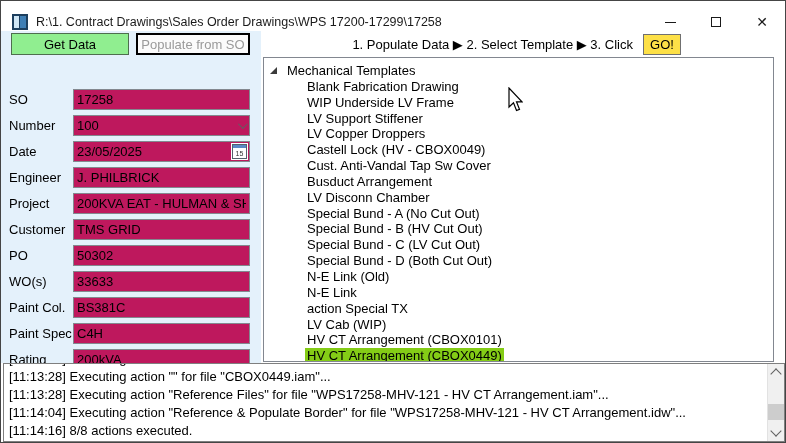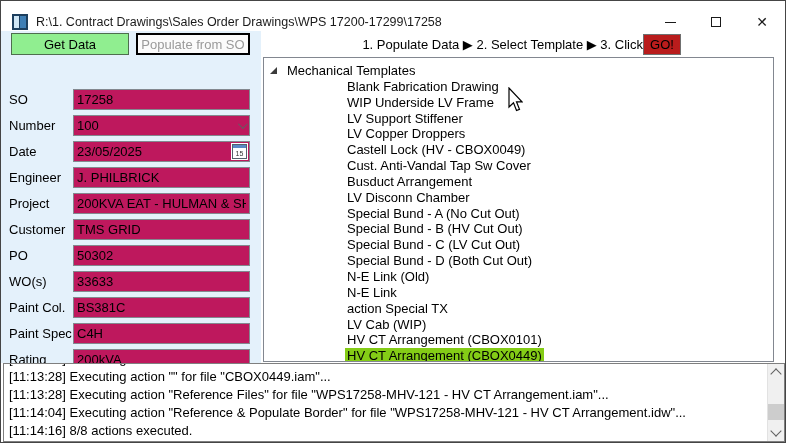--- a/index.html
+++ b/index.html
@@ -29,31 +29,31 @@
   .form-row { position:absolute; left:0; width:260px; height:21px; }
   .form-label { position:absolute; left:8px; top:0; height:21px; line-height:21px; font-size:13px; color:#000; }
   .tb { position:absolute; left:72px; top:0; width:177px; height:21px; border:1px solid #83888F; background:#be185d; font-family:"Liberation Sans","DejaVu Sans",sans-serif; font-size:13px; color:#000; padding:0 3px; outline:none; }
   .combo-chevron { position:absolute; right:6px; top:7px; width:7px; height:7px; border-right:1.5px solid #606060; border-bottom:1.5px solid #606060; transform:rotate(45deg) translateY(-2px); }
   .cal-btn { position:absolute; right:2px; top:2px; width:17px; height:17px; background:#fff; display:flex; flex-direction:column; cursor:default; }
   .cal-icon { width:15px; height:15px; margin:1px; border:1px solid #55606b; background:#fff; position:relative; }
   .cal-icon::before { content:""; position:absolute; left:0; top:0; right:0; height:3px; background:#5B87C5; }
   .cal-num { position:absolute; left:0; right:0; top:4px; text-align:center; font-size:7px; color:#333; line-height:9px; }
 
   
-  .steps-bar { position:absolute; left:260px; top:30px; width:526px; height:26px; background:#fff; display:flex; align-items:center; justify-content:flex-end; padding-right:106px; }
+  .steps-bar { position:absolute; left:260px; top:30px; width:526px; height:26px; background:#fff; display:flex; align-items:center; justify-content:flex-end; padding-right:106px; gap:10px; }
   .steps-text { font-size:13px; color:#000; white-space:nowrap; }
-  .btn-go { width:38px; height:21px; background:#b91c1c; border:1px solid #707070; font-size:13px; color:#000; display:flex; align-items:center; justify-content:center; cursor:default; }
+  .btn-go { width:38px; height:21px; background:#fde047; border:1px solid #707070; font-size:13px; color:#000; display:flex; align-items:center; justify-content:center; cursor:default; }
 
   
   .tree-panel { position:absolute; left:262px; top:56px; width:511px; height:305px; background:#fff; border:1px solid #828790; overflow:hidden; }
   .tree-content { position:absolute; left:0; top:5px; width:100%; line-height:15.85px; font-size:13px; color:#000; }
   .tree-root-row { padding-left:23px; position:relative; cursor:default; }
   .expander { position:absolute; left:6px; top:4px; width:0; height:0; border-bottom:7px solid #3b3b3b; border-left:7px solid transparent; }
   .tree-item { padding-left:41px; cursor:default; white-space:nowrap; }
-  .tree-item .lbl { display:inline-block; padding:0 2px;margin-left:40px; }
+  .tree-item .lbl { display:inline-block; padding:0 2px; }
   .tree-item.selected .lbl { background:#84cc16; }
 
   
   .log-panel { position:absolute; left:2px; top:362px; width:782px; height:79px; background:#fff; border:1px solid #7f7f7f; overflow:hidden; }
   .log-lines { position:absolute; left:0; top:0; right:18px; margin-top:-14px; padding-left:5px; font-size:13px; line-height:18px; color:#000; white-space:nowrap; }
   .scrollbar { position:absolute; top:0; right:0; bottom:0; width:17px; background:#F0F0F0; border-left:1px solid #e2e2e2; }
   .sb-arrow { position:absolute; left:4px; width:8px; height:8px; }
   .sb-up { top:6px; border-left:1.5px solid #606060; border-top:1.5px solid #606060; transform:rotate(45deg); }
   .sb-down { bottom:6px; border-right:1.5px solid #606060; border-bottom:1.5px solid #606060; transform:rotate(45deg); }
   .sb-thumb { position:absolute; left:0; top:40px; width:17px; height:16px; background:#CDCDCD; }

